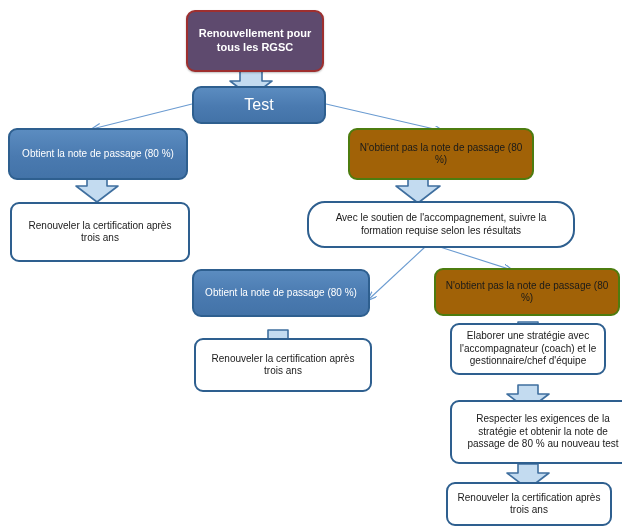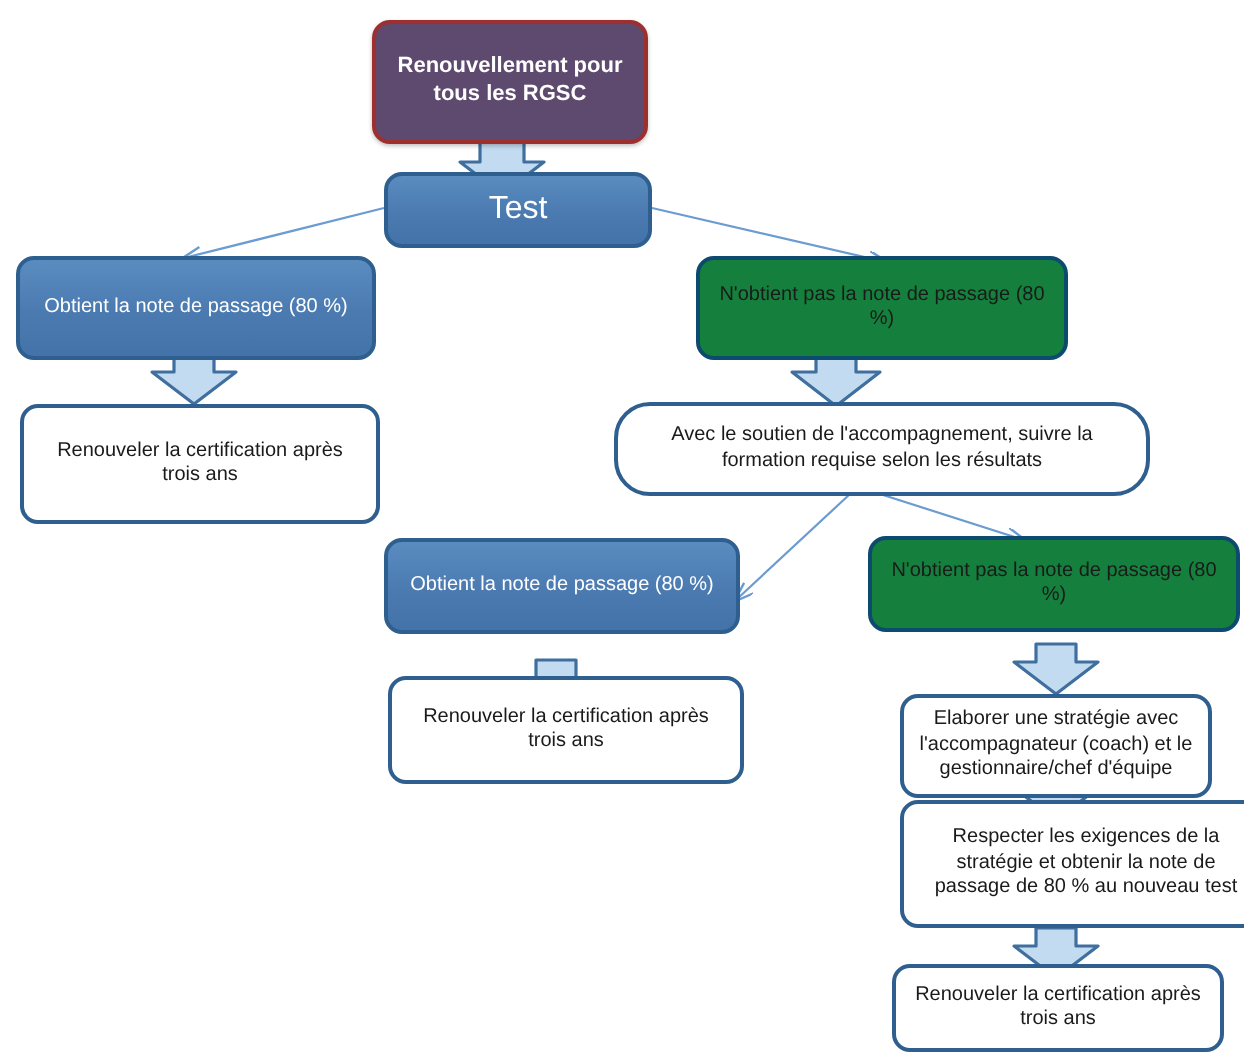--- a/index.html
+++ b/index.html
@@ -60,22 +60,22 @@
     background: linear-gradient(to bottom, #5b8cc0 0%, #4a7ab0 55%, #4373a8 100%);
     border: 2px solid #2e5f8f;
     color: #ffffff;
     font-size: 10px;
   }
   .node.blue-title {
     font-size: 16px;
   }
   
   .node.red {
-    background: #15803d;
-    border: 2px solid #0c4a6e;
+    background: #a16207;
+    border: 2px solid #4d7c0f;
     color: #1a1a1a;
     font-size: 10px;
   }
   
   .node.white {
     background: #ffffff;
     border: 2px solid #2e5f8f;
     color: #1a1a1a;
     font-size: 10px;
   }
@@ -161,21 +161,21 @@
   </div>
 
   <div class="node red" style="left:434px; top:268px; width:186px; height:48px;">
     <span>N'obtient pas la note de passage (80 %)</span>
   </div>
 
   <div class="node white" style="left:194px; top:338px; width:178px; height:54px;">
     <span>Renouveler la certification après trois ans</span>
   </div>
 
-  <div class="node white" style="left:450px; top:347px; width:156px; height:52px;">
+  <div class="node white" style="left:450px; top:323px; width:156px; height:52px;">
     <span>Elaborer une stratégie avec l'accompagnateur (coach) et le gestionnaire/chef d'équipe</span>
   </div>
 
   <div class="node white" style="left:450px; top:400px; width:186px; height:64px;">
     <span>Respecter les exigences de la stratégie et obtenir la note de passage de 80 % au nouveau test</span>
   </div>
 
   <div class="node white" style="left:446px; top:482px; width:166px; height:44px;">
     <span>Renouveler la certification après trois ans</span>
   </div>

